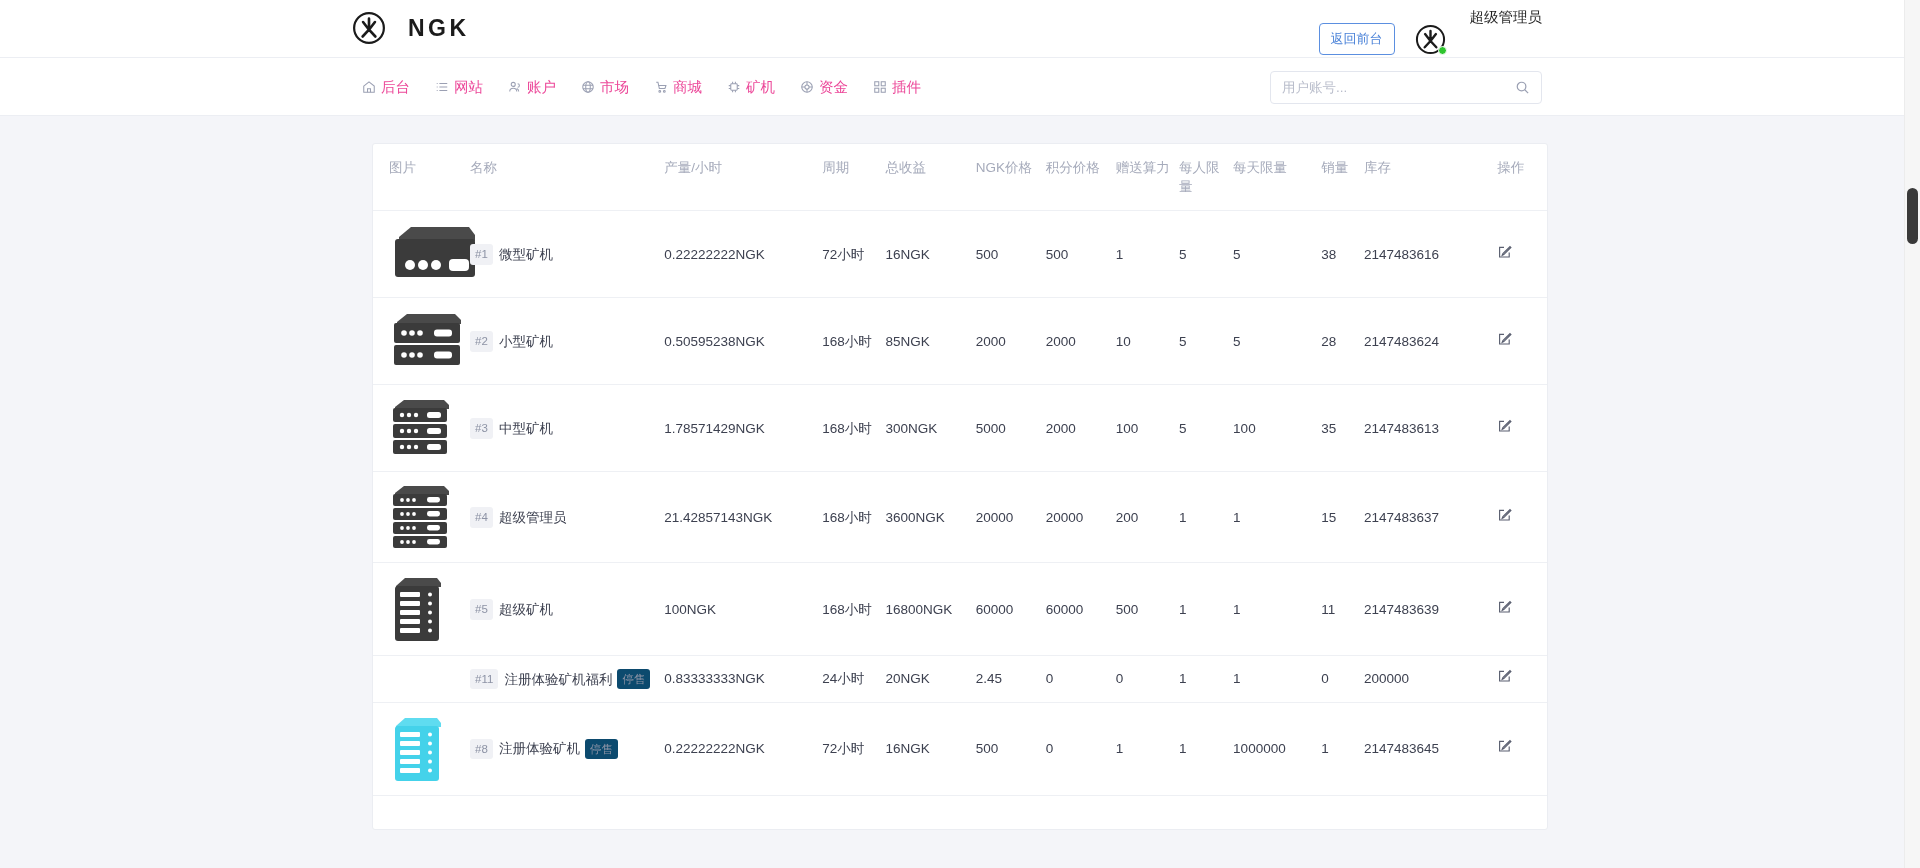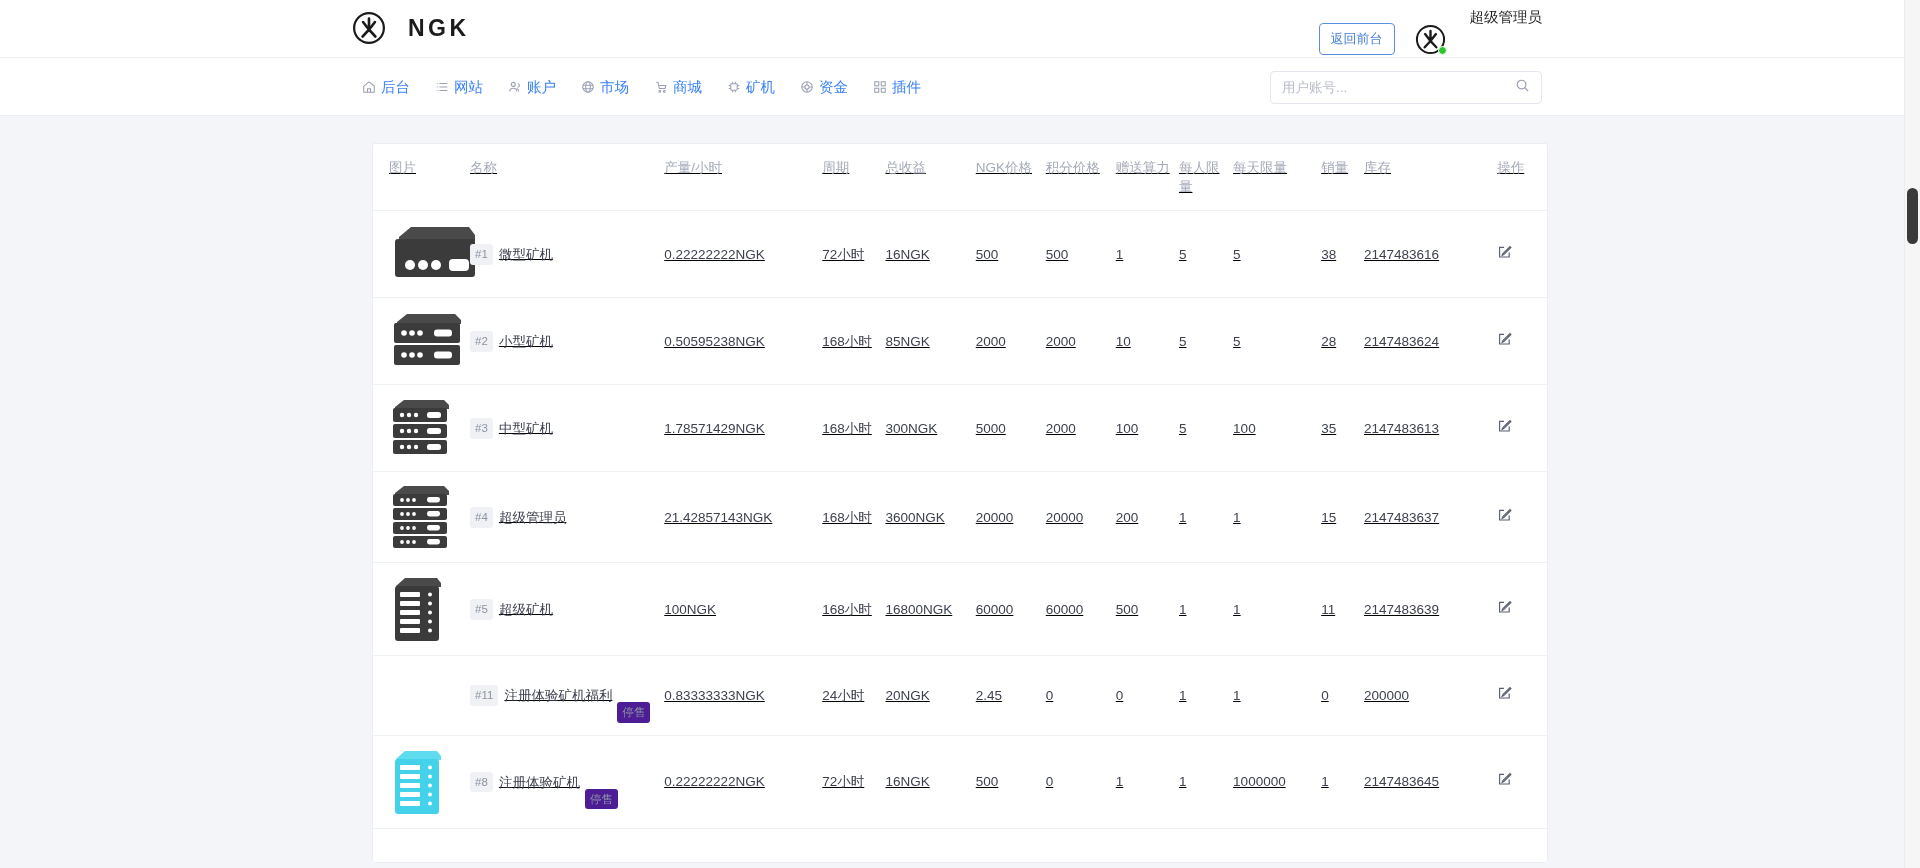--- a/index.html
+++ b/index.html
@@ -51,45 +51,45 @@
     height: 58px; background: #fff;
     border-bottom: 1px solid #eceef3;
     position: relative;
   }
   .navlist {
     position: absolute; left: 362px; top: 0; height: 58px;
     display: flex; align-items: center; gap: 25px;
   }
   .navitem {
     display: flex; align-items: center; gap: 5px;
-    font-size: 14.5px; color: #3b82f6; cursor: pointer;
+    font-size: 14.5px; color: #ec4899; cursor: pointer;
     white-space: nowrap;
   }
   .navitem svg { display: block; }
   .searchbox {
     position: absolute; right: 378px; top: 13px;
     width: 272px; height: 33px;
     border: 1px solid #e3e6ee; border-radius: 4px;
-    background: #fff; display: flex; align-items: center;
+    background: #fff; display: flex; 
     padding: 8px 11px;
   }
   .searchbox input {
     flex: 1; border: 0; outline: 0; font-size: 13.5px;
     color: #555; font-family: inherit; background: transparent;
   }
   .searchbox input::placeholder { color: #b9bdcb; }
 
   
   .content { position: relative; padding-top: 27px; }
   .card {
     width: 1176px; margin: 0 auto;
     background: #fff; border: 1px solid #ebedf2;
     border-radius: 3px;
   }
-  table { width: 100%; border-collapse: collapse; table-layout: fixed; text-decoration: underline; }
+  table { width: 100%; border-collapse: collapse; table-layout: fixed; }
   thead th {
     font-size: 13.5px; font-weight: 400; color: #a6abbb;
     text-align: left; padding: 14px 6px 14px 0;
     vertical-align: top; line-height: 1.42;
   }
   tbody td {
     font-size: 13.5px; color: #3d4150;
     padding: 12px 6px 12px 0;
     border-top: 1px solid #eef0f4;
     vertical-align: middle; line-height: 1.45;
@@ -110,23 +110,23 @@
   .c-stock { width: 118px; }
   .c-op    { width: 44px; }
 
   .idtag {
     display: inline-block; background: #f0f1f5; color: #8d93a5;
     font-size: 11.5px; border-radius: 3px;
     padding: 2px 5px; margin-right: 6px; vertical-align: middle;
   }
   .nm { vertical-align: middle; }
   .stopped {
-    display: inline-block; background: #4c1d95; color: #8d93a5;
+    display: inline-block; background: #0c4a6e; color: #8d93a5;
     font-size: 11.5px; border-radius: 3px;
-    padding: 2px 5px; margin-left: 5px; vertical-align: middle; margin-top: 34px;
+    padding: 2px 5px; margin-left: 5px; vertical-align: middle;
   }
   .edit-ic { color: #5a5f70; cursor: pointer; display:inline-block; }
   .card-foot { height: 34px; border-top: 1px solid #eef0f4; }
 
   
   .miner { display: block; }
 
   
   .watermark {
     position: absolute; left: 0; right: 0; top: 412px;

